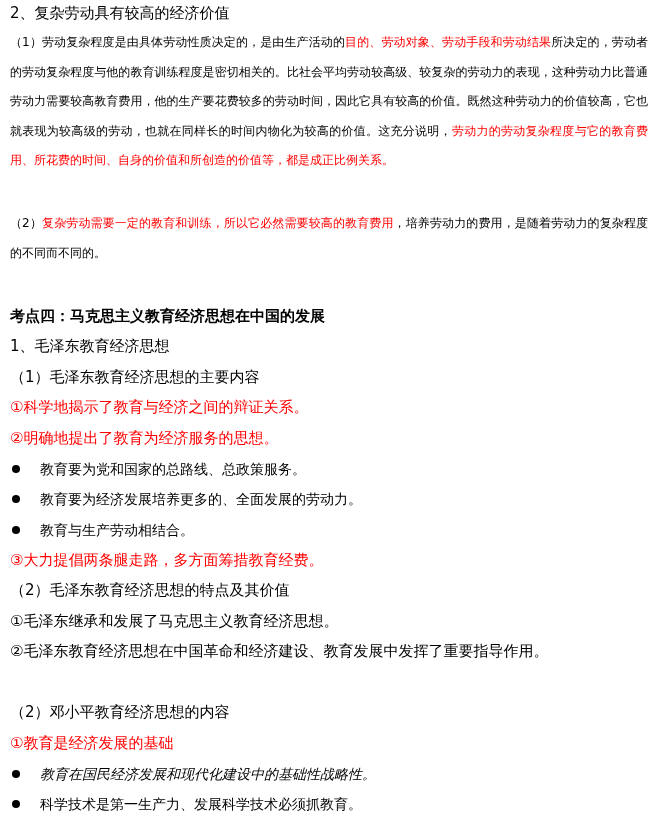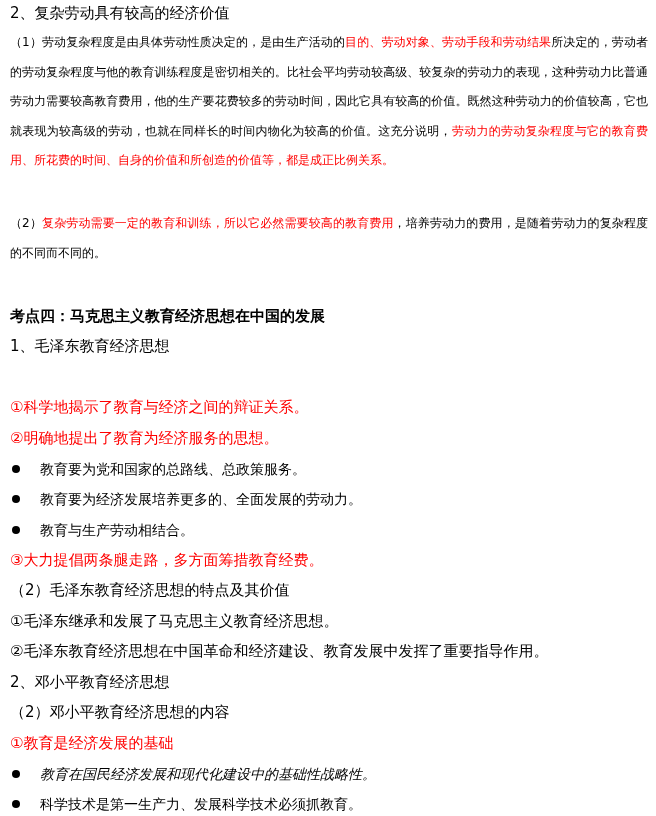--- a/index.html
+++ b/index.html
@@ -29,36 +29,36 @@
   <div class="para" style="top:28px;">
     <span>（1）劳动复杂程度是由具体劳动性质决定的，是由生产活动的</span><span class="red">目的、劳动对象、劳动手段和劳动结果</span><span>所决定的，劳动者的劳动复杂程度与他的教育训练程度是密切相关的。比社会平均劳动较高级、较复杂的劳动力的表现，这种劳动力比普通劳动力需要较高教育费用，他的生产要花费较多的劳动时间，因此它具有较高的价值。既然这种劳动力的价值较高，它也就表现为较高级的劳动，也就在同样长的时间内物化为较高的价值。这充分说明，</span><span class="red">劳动力的劳动复杂程度与它的教育费用、所花费的时间、自身的价值和所创造的价值等，都是成正比例关系。</span>
   </div>
 
   <div class="para" style="top:209px;">
     <span>（2）</span><span class="red">复杂劳动需要一定的教育和训练，所以它必然需要较高的教育费用</span><span>，培养劳动力的费用，是随着劳动力的复杂程度的不同而不同的。</span>
   </div>
 
   <div class="line bold" style="top:306px;">考点四：马克思主义教育经济思想在中国的发展</div>
   <div class="line" style="top:336px;">1、毛泽东教育经济思想</div>
+  <div class="line" style="top:367px;">（1）毛泽东教育经济思想的主要内容</div>
   <div class="line red" style="top:397px;">①科学地揭示了教育与经济之间的辩证关系。</div>
   <div class="line red" style="top:428px;">②明确地提出了教育为经济服务的思想。</div>
 
   <div class="bullet" style="top:465px;"></div>
   <div class="btext" style="top:459px;">教育要为党和国家的总路线、总政策服务。</div>
   <div class="bullet" style="top:495px;"></div>
   <div class="btext" style="top:489px;">教育要为经济发展培养更多的、全面发展的劳动力。</div>
   <div class="bullet" style="top:526px;"></div>
   <div class="btext" style="top:520px;">教育与生产劳动相结合。</div>
 
   <div class="line red" style="top:550px;">③大力提倡两条腿走路，多方面筹措教育经费。</div>
   <div class="line" style="top:580px;">（2）毛泽东教育经济思想的特点及其价值</div>
   <div class="line" style="top:611px;">①毛泽东继承和发展了马克思主义教育经济思想。</div>
   <div class="line" style="top:641px;">②毛泽东教育经济思想在中国革命和经济建设、教育发展中发挥了重要指导作用。</div>
 
-  <div class="line" style="top:672px;">2、邓小平教育经济思想</div>
   <div class="line" style="top:702px;">（2）邓小平教育经济思想的内容</div>
   <div class="line red" style="top:733px;text-align:center;">①教育是经济发展的基础</div>
 
   <div class="bullet" style="top:770px;"></div>
   <div class="btext" style="top:764px;font-style:italic;">教育在国民经济发展和现代化建设中的基础性战略性。</div>
   <div class="bullet" style="top:800px;"></div>
   <div class="btext" style="top:794px;">科学技术是第一生产力、发展科学技术必须抓教育。</div>
 
 </div>
 

